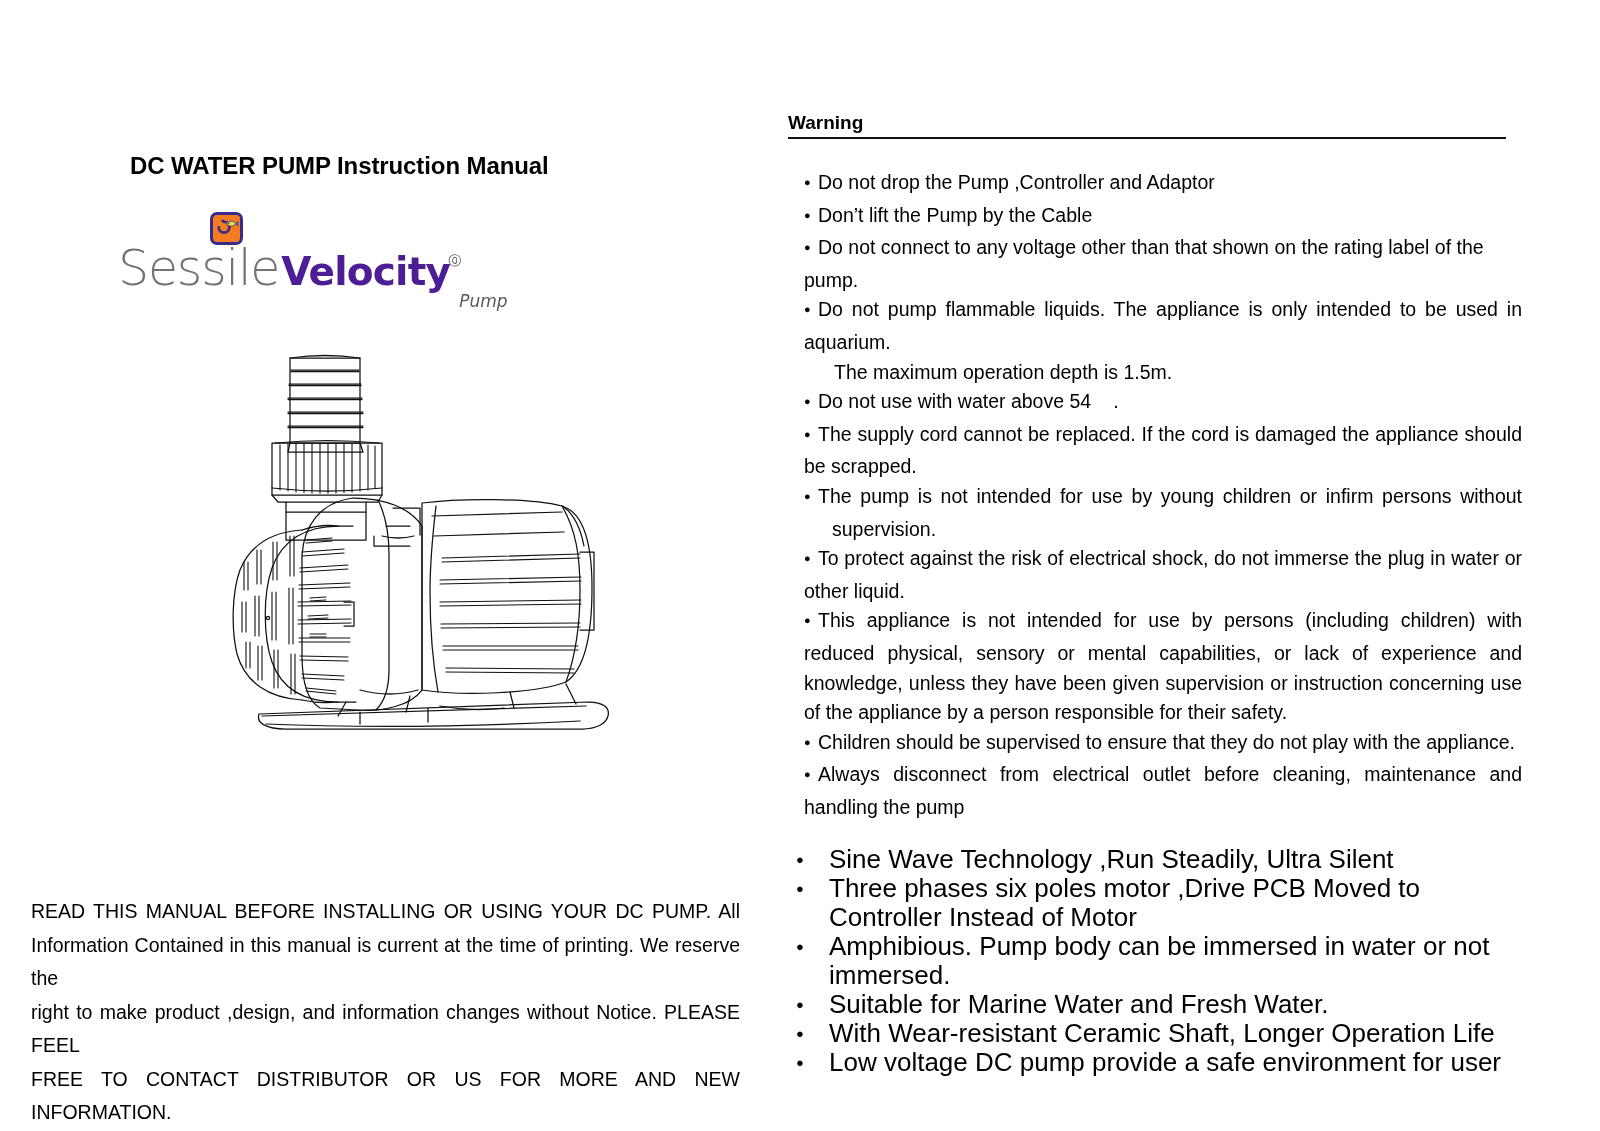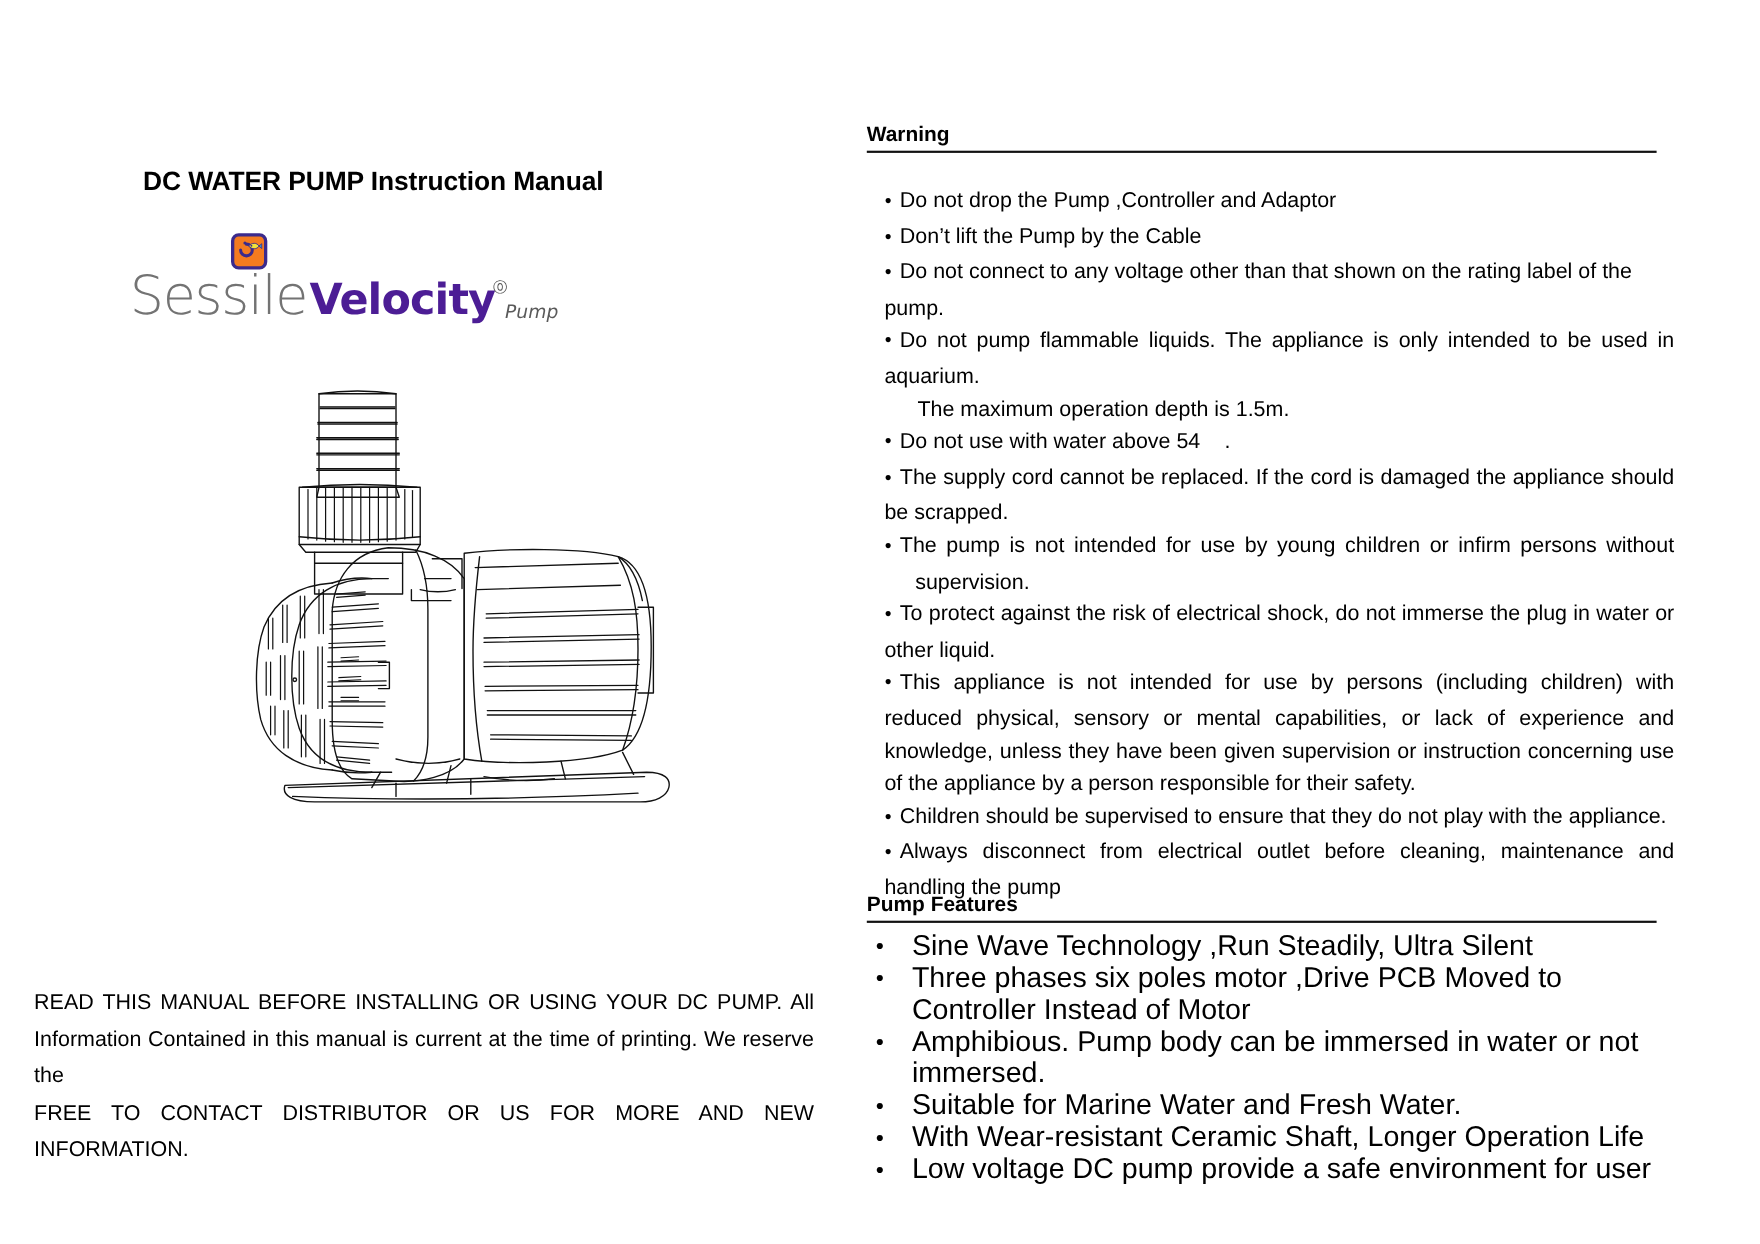--- a/index.html
+++ b/index.html
@@ -82,21 +82,21 @@
     vertical-align: super;
     position: relative;
     top: -14px;
     left: -2px;
   }
   .logo-pump {
     font-size: 17px;
     color: #5a5a5a;
     font-style: italic;
     position: relative;
-    top: 4px;
+    top: 22px;
     left: -4px;
     font-family: "DejaVu Sans", sans-serif;
   }
 
   
   .pump-art {
     position: absolute;
     left: 110px;
     top: 340px;
     width: 520px;
@@ -357,20 +357,21 @@
       <path d="M456 344 L466 364"></path>
       <path d="M330 366 Q362 372 394 368"></path>
       <path d="M250 372 L250 384"></path>
       <path d="M318 368 L318 382"></path>
     </svg>
   </div>
 
   <div class="read-para">
     <div style="text-align:justify; text-align-last:justify;">READ THIS MANUAL BEFORE INSTALLING OR USING YOUR DC PUMP. All</div>
     <div style="text-align:justify; text-align-last:justify;">Information Contained in this manual is current at the time of printing. We reserve the</div>
+    <div style="text-align:justify; text-align-last:justify;">right to make product ,design, and information changes without Notice. PLEASE FEEL</div>
     <div style="text-align:justify; text-align-last:justify;">FREE TO CONTACT DISTRIBUTOR OR US FOR MORE AND NEW INFORMATION.</div>
   </div>
 </div>
 
 <div class="right-col">
 
   <div class="warn-head-wrap">
     <div class="sec-head">Warning</div>
     <hr class="sec-rule">
   </div>
@@ -397,24 +398,20 @@
 
     <span class="w-item" style="text-align-last:left;"><span class="bullet-sm b-dot"></span><span>To protect against the risk of electrical shock, do not immerse the plug in water or other liquid.</span></span>
 
     <span class="w-item" style="text-align-last:left;"><span class="bullet-sm b-dot"></span><span>This appliance is not intended for use by persons (including children) with reduced physical, sensory or mental capabilities, or lack of experience and knowledge, unless they have been given supervision or instruction concerning use of the appliance by a person responsible for their safety.</span></span>
 
     <span class="w-item nojust"><span class="bullet-sm b-dot"></span><span>Children should be supervised to ensure that they do not play with the appliance.</span></span>
 
     <span class="w-item" style="text-align-last:left;"><span class="bullet-sm b-dot"></span><span>Always disconnect from electrical outlet before cleaning, maintenance and handling the pump</span></span>
   </div>
 
-  <div class="feat-head-wrap">
-    <div class="sec-head">Pump Features</div>
-    <hr class="sec-rule">
-  </div>
 
   <ul class="feat-list">
     <li><span class="fbullet"></span><span>Sine Wave Technology ,Run Steadily, Ultra Silent</span></li>
     <li><span class="fbullet"></span><span>Three phases six poles motor ,Drive PCB Moved to Controller Instead of Motor</span></li>
     <li><span class="fbullet"></span><span>Amphibious. Pump body can be immersed in water or not immersed.</span></li>
     <li><span class="fbullet"></span><span>Suitable for Marine Water and Fresh Water.</span></li>
     <li><span class="fbullet"></span><span>With Wear-resistant Ceramic Shaft, Longer Operation Life</span></li>
     <li><span class="fbullet"></span><span>Low voltage DC pump provide a safe environment for user</span></li>
   </ul>
 </div>

